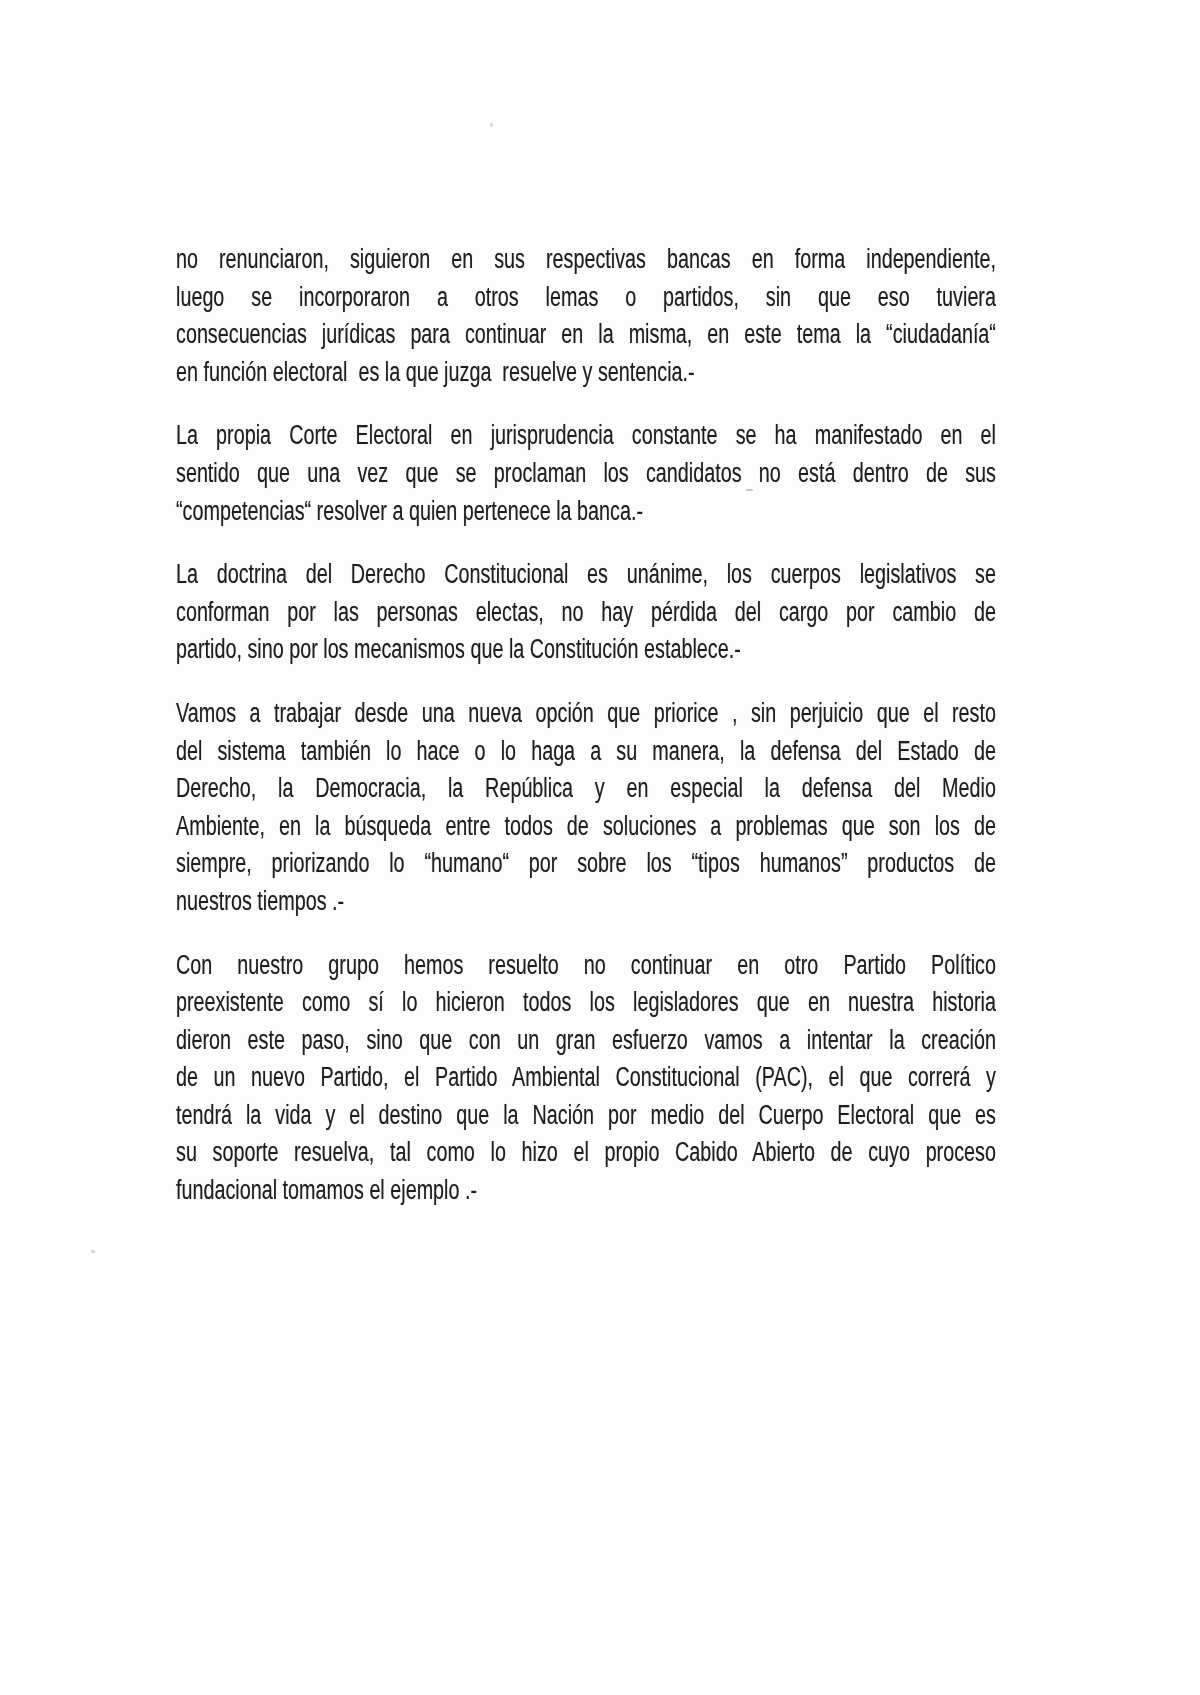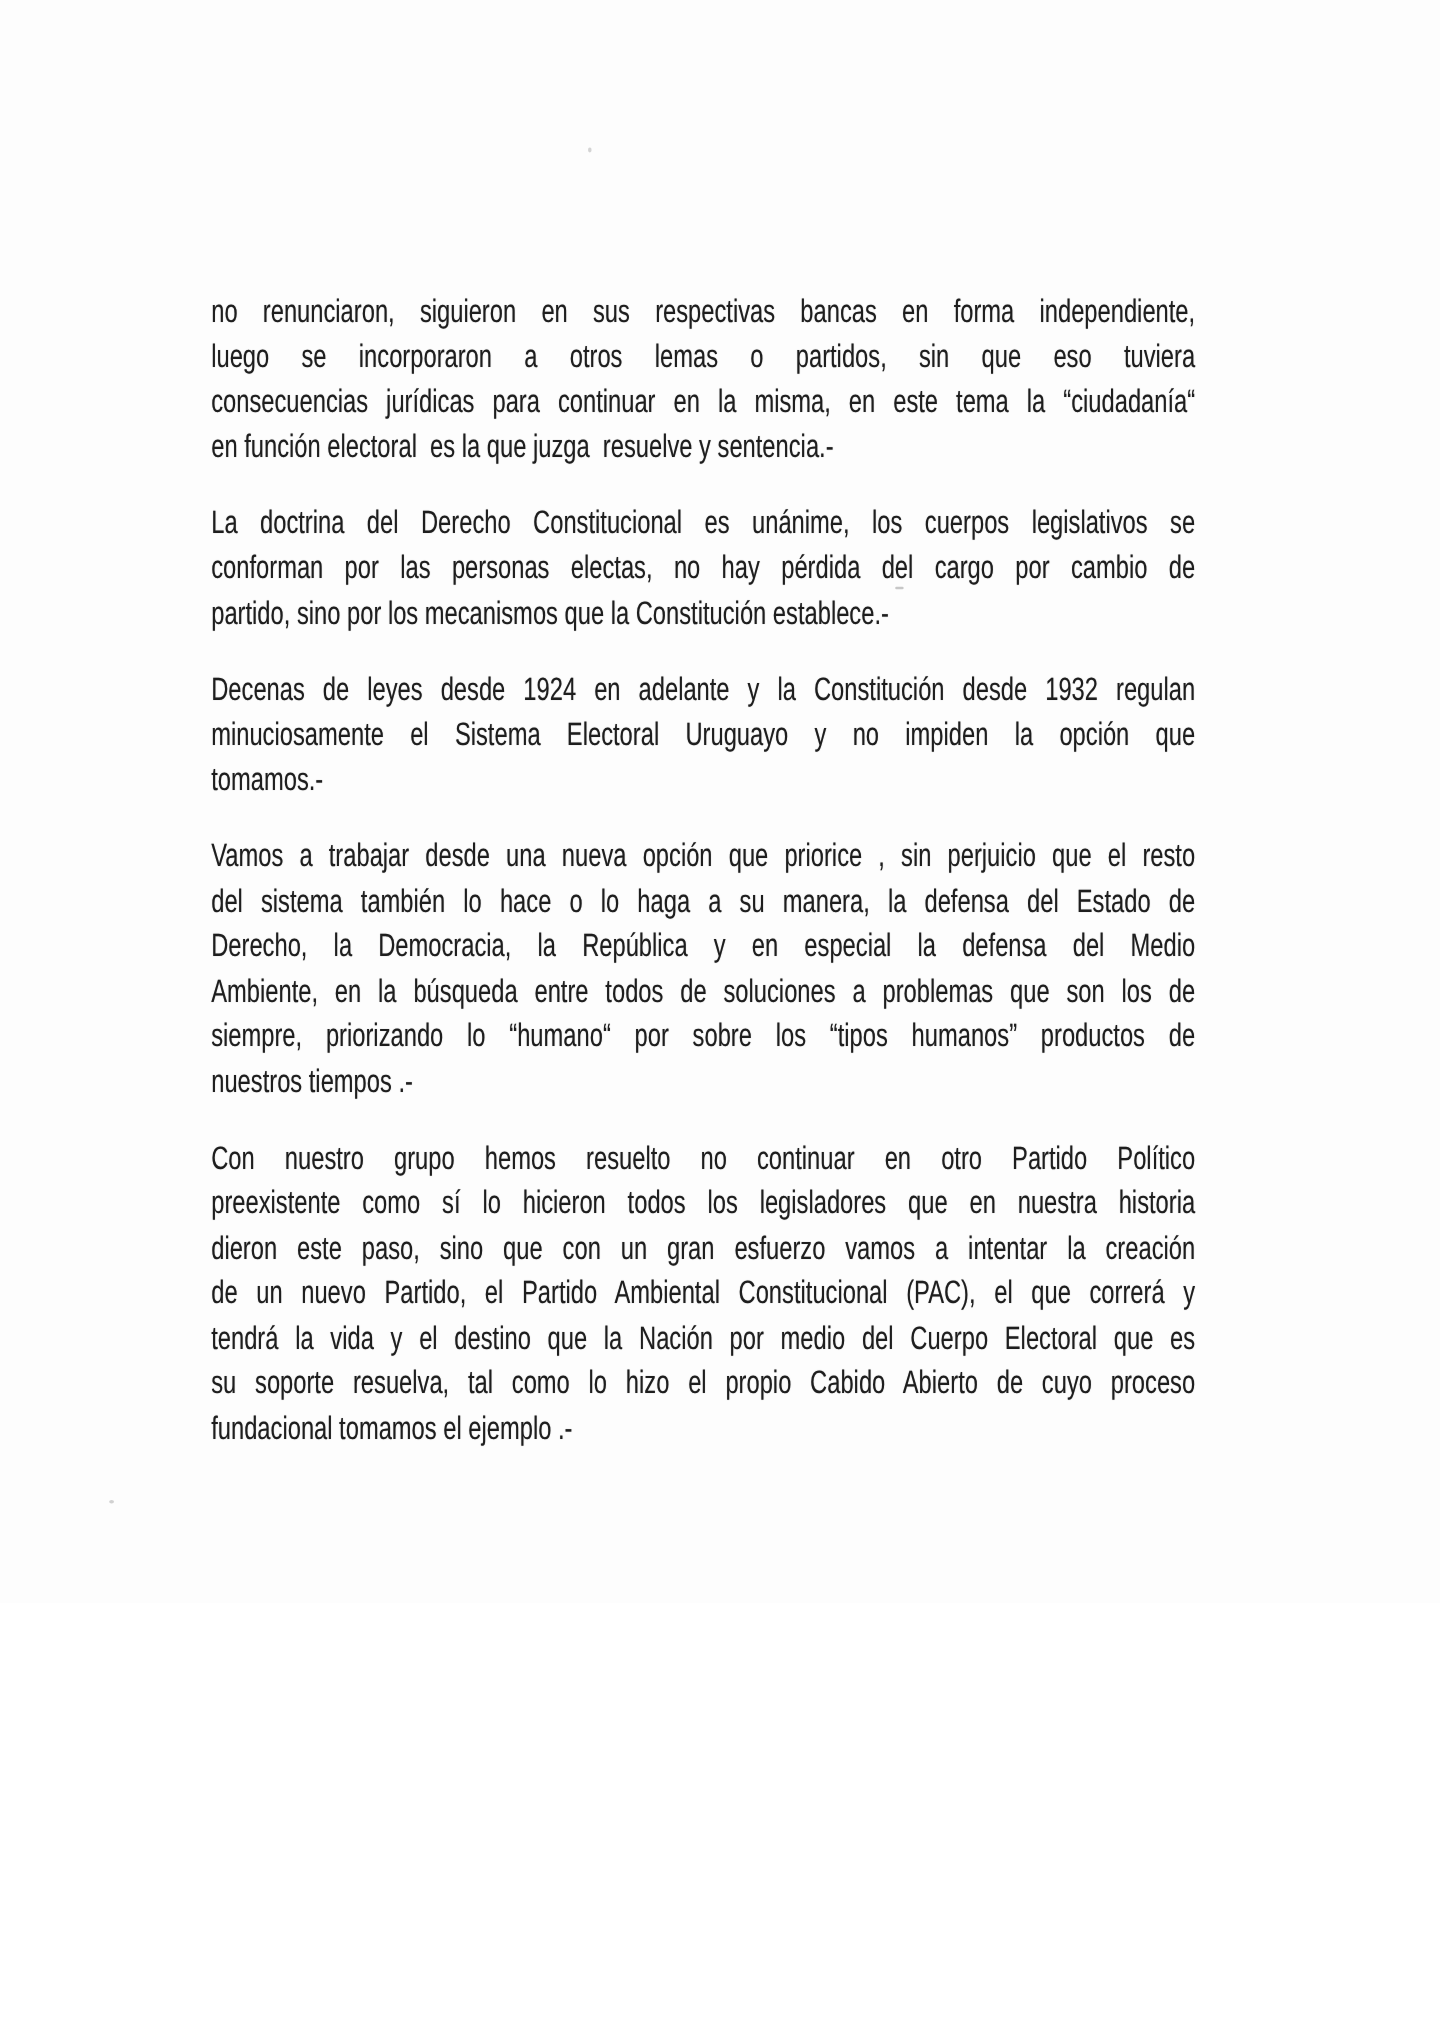--- a/index.html
+++ b/index.html
@@ -69,28 +69,28 @@
   <div class="speck speck-3"></div>
 
   <div class="text-block">
       <div class="paragraph">
         <div class="line">no renunciaron, siguieron en sus respectivas bancas en forma independiente,</div>
         <div class="line">luego se incorporaron a otros  lemas o partidos,  sin que eso tuviera</div>
         <div class="line">consecuencias jurídicas para continuar en la misma, en este tema  la “ciudadanía“</div>
         <div class="line last">en función electoral  es la que juzga  resuelve y sentencia.-</div>
       </div>
       <div class="paragraph">
+        <div class="line">La propia Corte Electoral en jurisprudencia constante se ha manifestado en el</div>
+        <div class="line">sentido que una vez que  se proclaman  los candidatos no está dentro de sus</div>
+        <div class="line last">“competencias“ resolver a quien pertenece la banca.-</div>
+      </div>
+      <div class="paragraph">
         <div class="line">La doctrina del Derecho Constitucional es unánime, los cuerpos legislativos se</div>
         <div class="line">conforman por las personas electas, no hay pérdida del cargo por cambio de</div>
         <div class="line last">partido, sino por los mecanismos que la Constitución establece.-</div>
-      </div>
-      <div class="paragraph">
-        <div class="line">Decenas de leyes desde 1924 en adelante  y la Constitución desde 1932 regulan</div>
-        <div class="line">minuciosamente el Sistema Electoral Uruguayo y no impiden la opción que</div>
-        <div class="line last">tomamos.-</div>
       </div>
       <div class="paragraph">
         <div class="line">Vamos  a trabajar desde una  nueva opción  que priorice , sin perjuicio que el resto</div>
         <div class="line">del sistema también lo  hace o lo haga  a su manera, la defensa del Estado de</div>
         <div class="line">Derecho, la Democracia, la República y en especial la defensa del  Medio</div>
         <div class="line">Ambiente, en la búsqueda entre todos  de soluciones a problemas que son los de</div>
         <div class="line">siempre, priorizando lo “humano“ por sobre los “tipos humanos” productos de</div>
         <div class="line last">nuestros tiempos .-</div>
       </div>
       <div class="paragraph">

